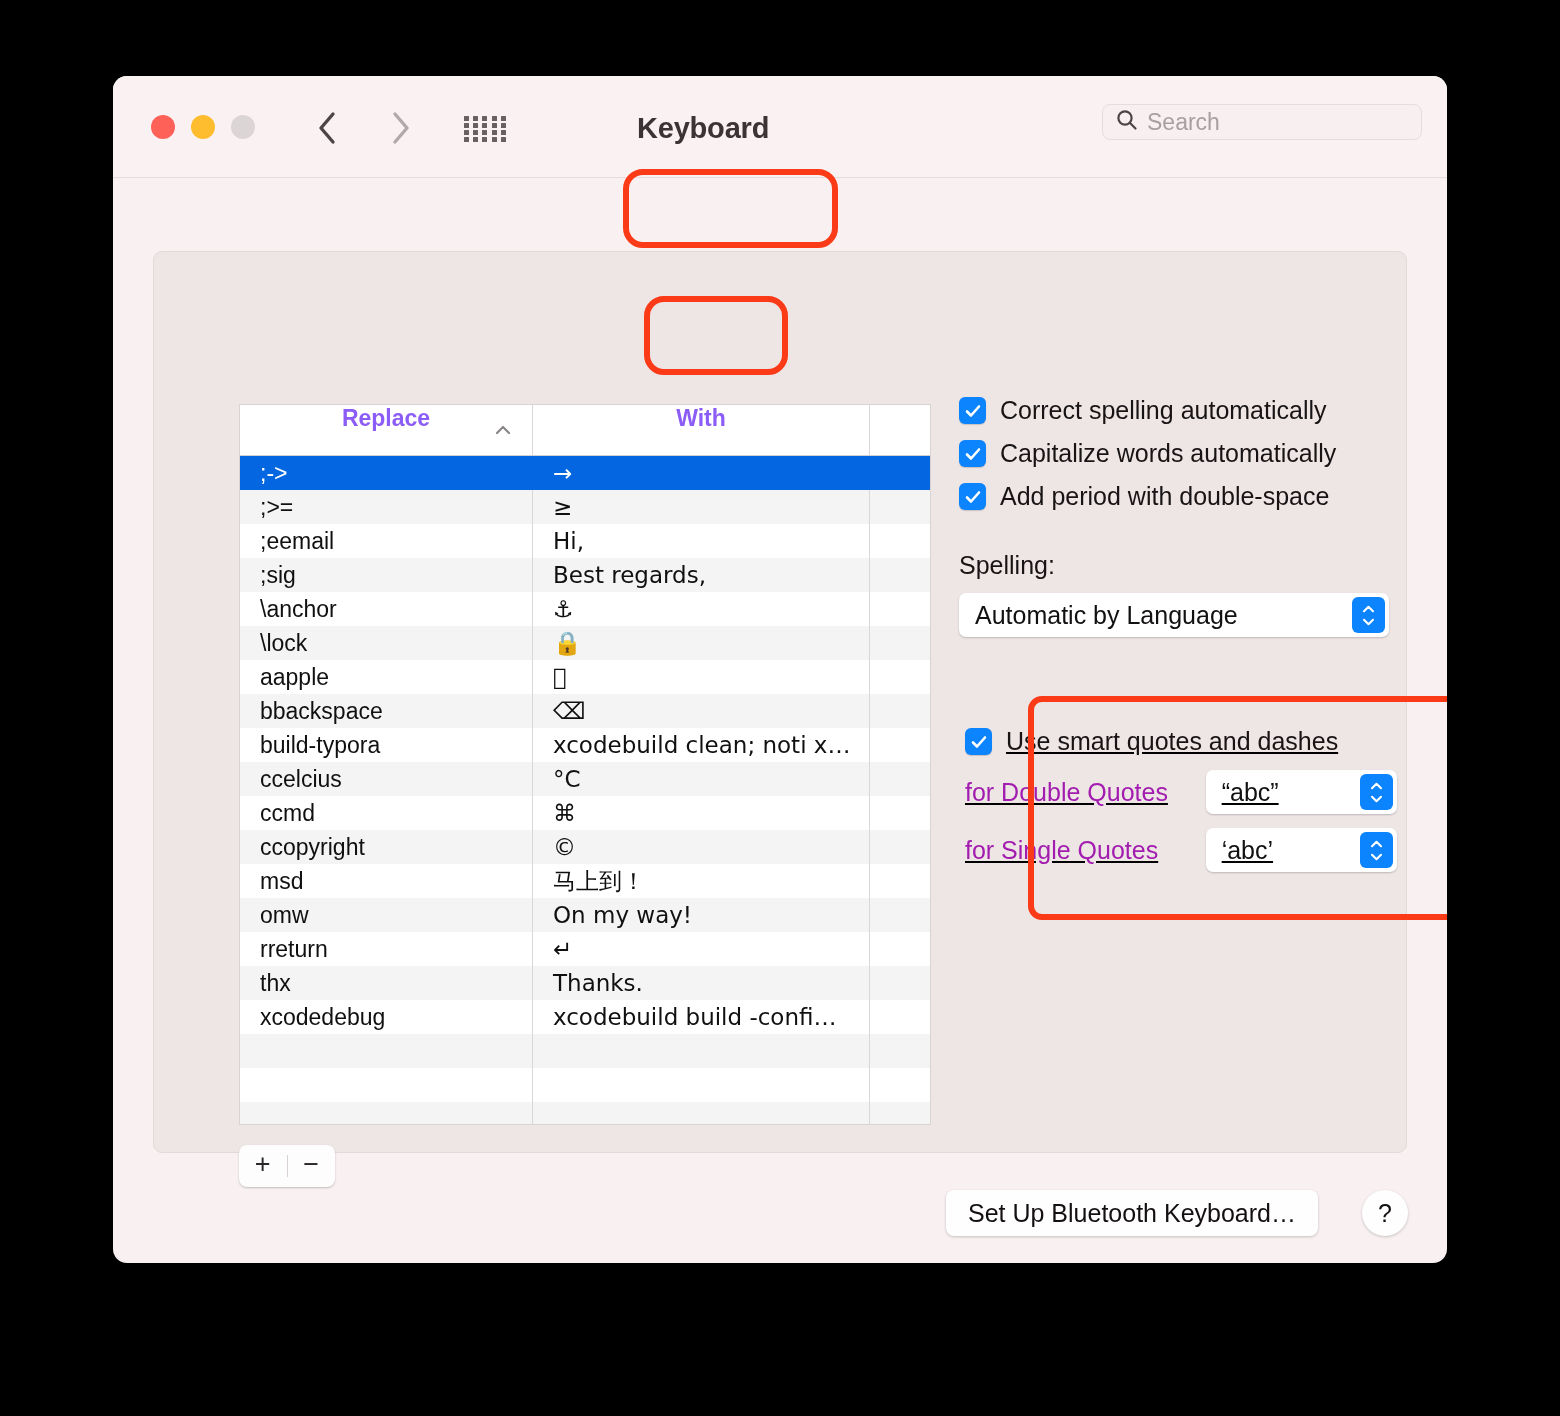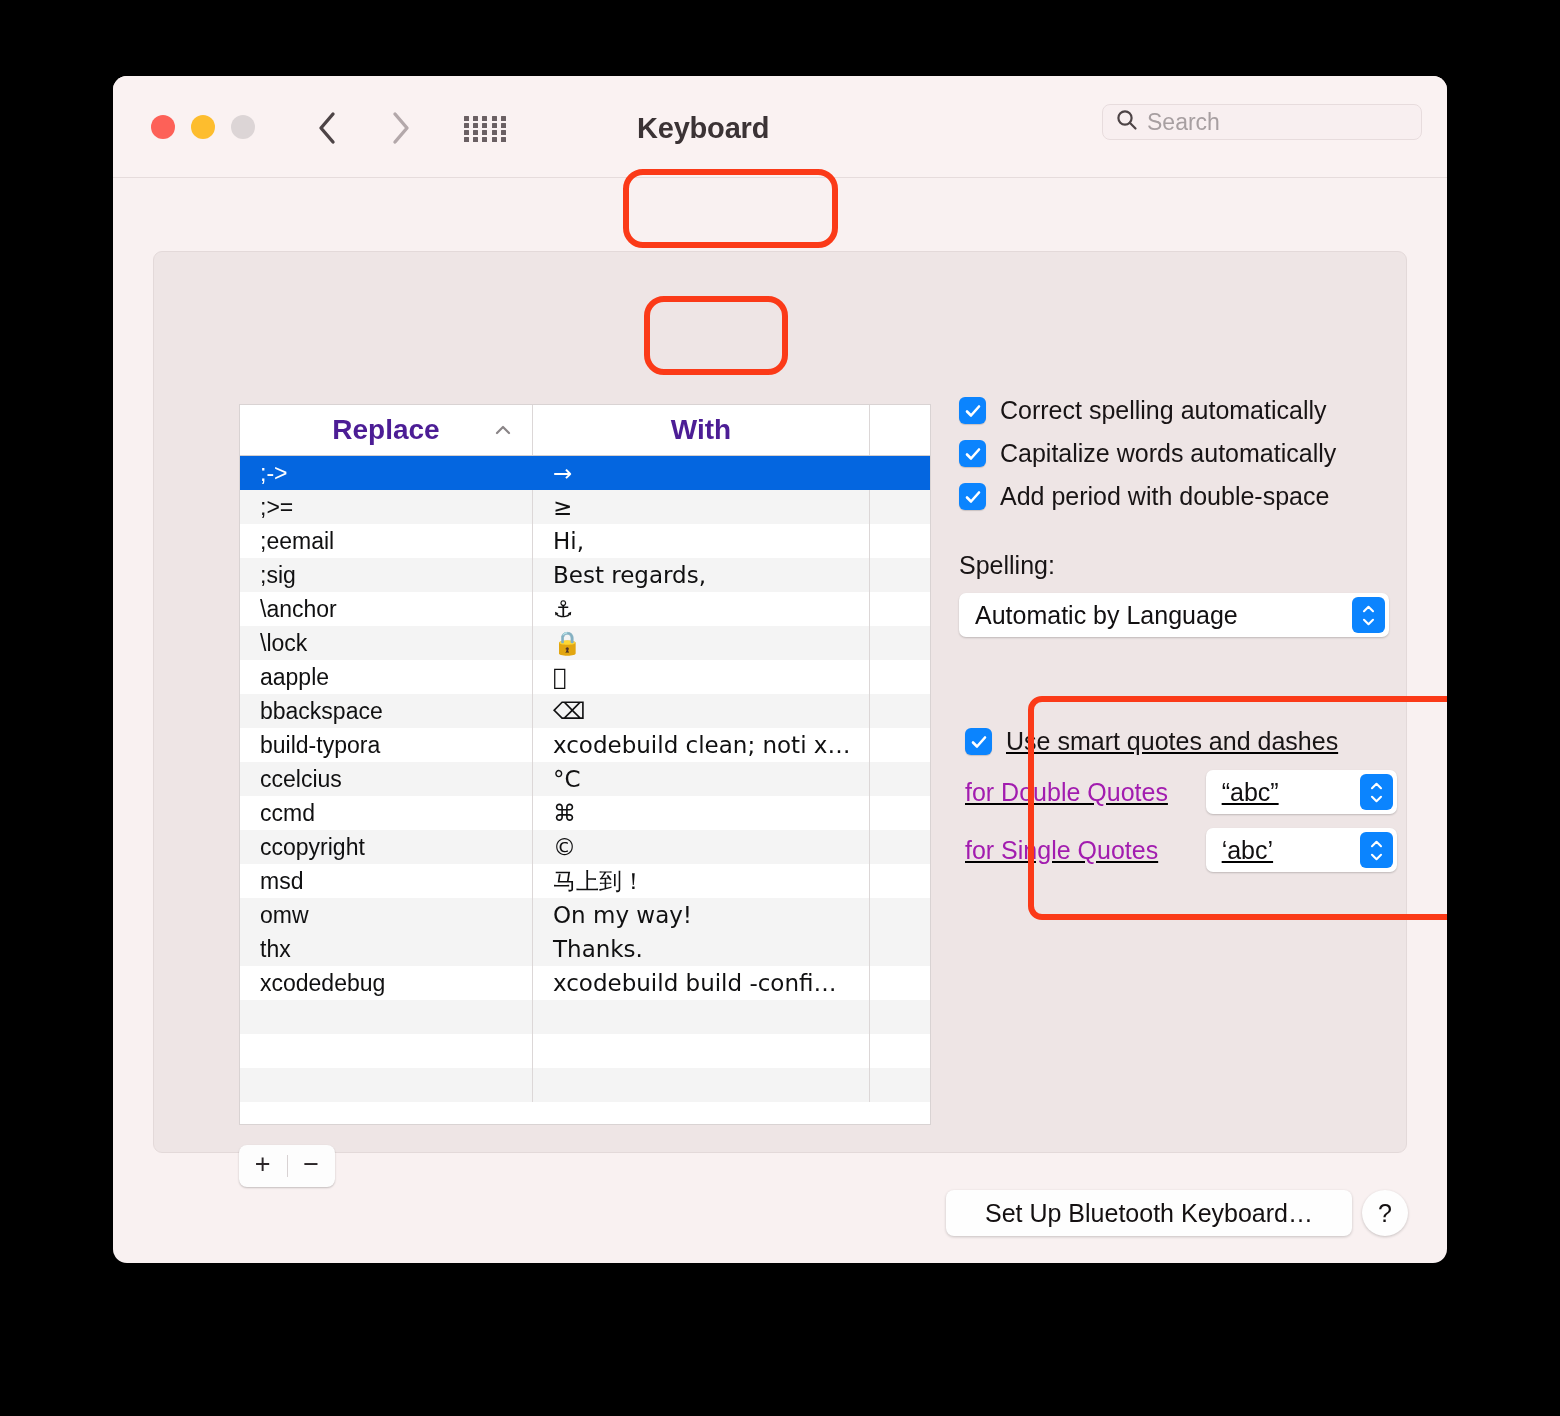--- a/index.html
+++ b/index.html
@@ -170,25 +170,24 @@
   #thead {
     display: flex;
     height: 51px;
     background: #ffffff;
     border-bottom: 1px solid #d4cfcf;
     box-sizing: border-box;
   }
   .th {
     position: relative;
     display: flex;
-    align-items: center;
     justify-content: center;
-    font-size: 28px;
+    font-size: 23px;
     font-weight: bold;
-    color: #4c1d95;
+    color: #8b5cf6;
     box-sizing: border-box;
   }
   #th-replace { width: 293px; border-right: 1px solid #dcd7d7; }
   #th-with    { width: 337px; border-right: 1px solid #dcd7d7; }
   #th-extra   { width: 60px; }
   #sort-arrow {
     position: absolute;
     right: 20px;
     top: 50%;
     transform: translateY(-50%);
@@ -331,21 +330,21 @@
     white-space: nowrap;
   }
   .qpopup { width: 194px; margin-top: 0; }
 
   
   #btn-bluetooth {
     position: absolute;
     left: 833px;
     top: 1114px;
     height: 46px;
-    padding: 0 39px;
+    padding: 0 22px;
     background: #fefefe;
     border-radius: 8px;
     box-shadow: 0 1px 3px rgba(0,0,0,0.2);
     display: flex;
     align-items: center;
     font-size: 25px;
     color: #141011;
     white-space: nowrap;
     box-sizing: border-box;
   }
@@ -528,20 +527,25 @@
           <div class="trow odd">
             <div class="tc tc-replace">msd</div>
             <div class="tc tc-with glyph">马上到！</div>
             <div class="tc tc-extra"></div>
           </div>
           <div class="trow even">
             <div class="tc tc-replace">omw</div>
             <div class="tc tc-with glyph">On my way!</div>
             <div class="tc tc-extra"></div>
           </div>
+          <div class="trow odd">
+            <div class="tc tc-replace">rreturn</div>
+            <div class="tc tc-with glyph">↵</div>
+            <div class="tc tc-extra"></div>
+          </div>
           <div class="trow even">
             <div class="tc tc-replace">thx</div>
             <div class="tc tc-with glyph">Thanks.</div>
             <div class="tc tc-extra"></div>
           </div>
           <div class="trow odd">
             <div class="tc tc-replace">xcodedebug</div>
             <div class="tc tc-with glyph">xcodebuild build -confi…</div>
             <div class="tc tc-extra"></div>
           </div>

